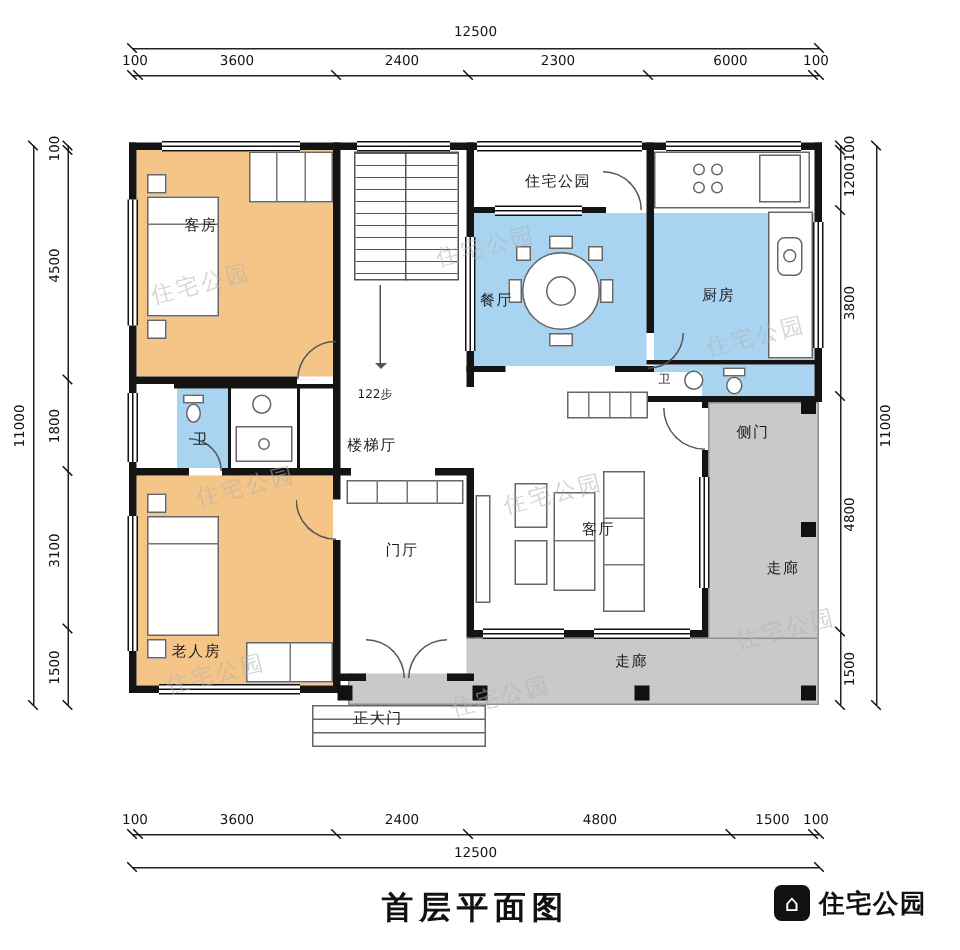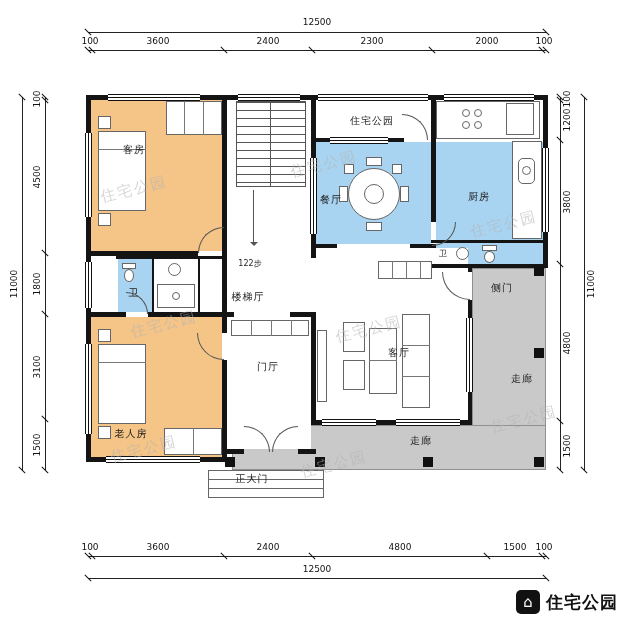--- a/index.html
+++ b/index.html
@@ -88,21 +88,21 @@
   <div class="tk" style="left:560px;top:421px"></div>
   <div class="tk" style="left:560px;top:470px"></div>
   <div class="tk" style="left:584px;top:97px"></div>
   <div class="tk" style="left:584px;top:470px"></div>
 
   <span class="dim" style="left:317px;top:22px">12500</span>
   <span class="dim" style="left:90px;top:41px">100</span>
   <span class="dim" style="left:158px;top:41px">3600</span>
   <span class="dim" style="left:268px;top:41px">2400</span>
   <span class="dim" style="left:372px;top:41px">2300</span>
-  <span class="dim" style="left:487px;top:41px">2000</span>
+  <span class="dim" style="left:487px;top:41px">6000</span>
   <span class="dim" style="left:544px;top:41px">100</span>
   <span class="dim" style="left:90px;top:547px">100</span>
   <span class="dim" style="left:158px;top:547px">3600</span>
   <span class="dim" style="left:268px;top:547px">2400</span>
   <span class="dim" style="left:400px;top:547px">4800</span>
   <span class="dim" style="left:515px;top:547px">1500</span>
   <span class="dim" style="left:544px;top:547px">100</span>
   <span class="dim" style="left:317px;top:569px">12500</span>
   <span class="dim dimv" style="left:14px;top:284px">11000</span>
   <span class="dim dimv" style="left:37px;top:99px">100</span>
@@ -276,18 +276,19 @@
 
   <span class="wm" style="left:100px;top:180px">住宅公园</span>
   <span class="wm" style="left:290px;top:155px">住宅公园</span>
   <span class="wm" style="left:470px;top:215px">住宅公园</span>
   <span class="wm" style="left:130px;top:315px">住宅公园</span>
   <span class="wm" style="left:335px;top:320px">住宅公园</span>
   <span class="wm" style="left:490px;top:410px">住宅公园</span>
   <span class="wm" style="left:110px;top:440px">住宅公园</span>
   <span class="wm" style="left:300px;top:455px">住宅公园</span>
 
+  <div class="title" style="left:317px;top:591px">首层平面图</div>
   <div class="logo" style="left:516px;top:590px">
     <div class="logo-icon"></div>
     <div class="logo-text">住宅公园</div>
   </div>
 
 </div>
 
 </body></html>

